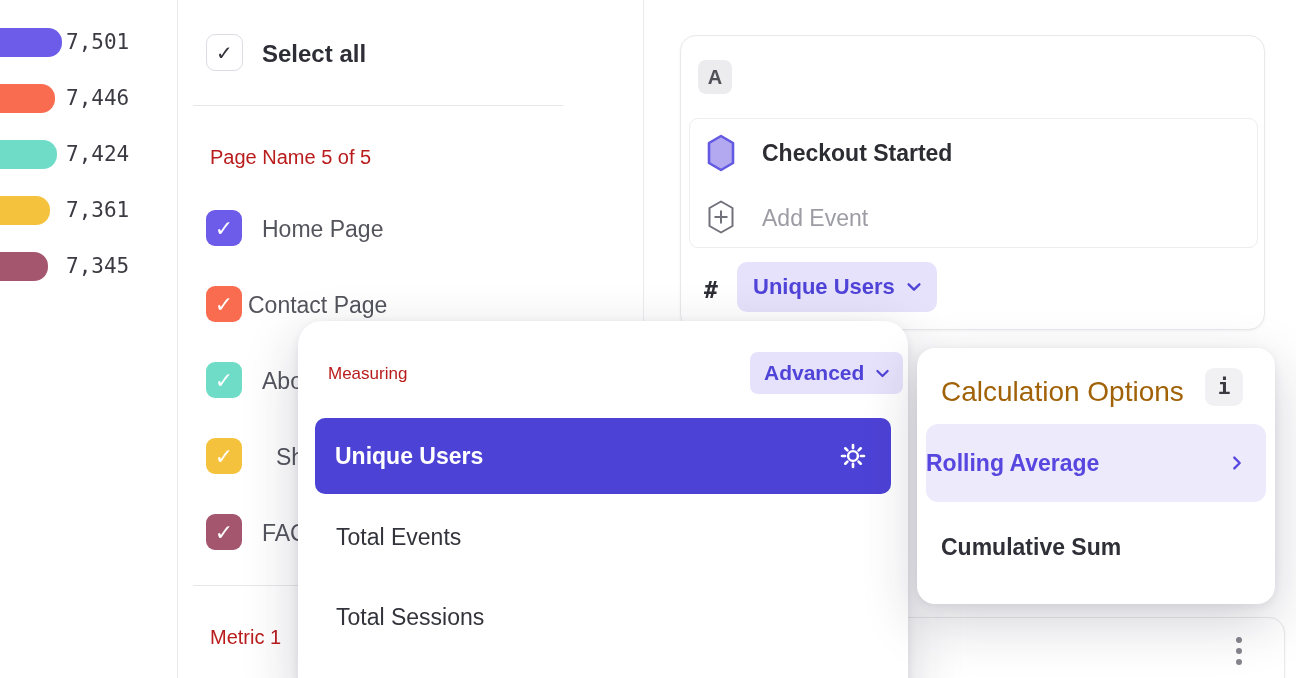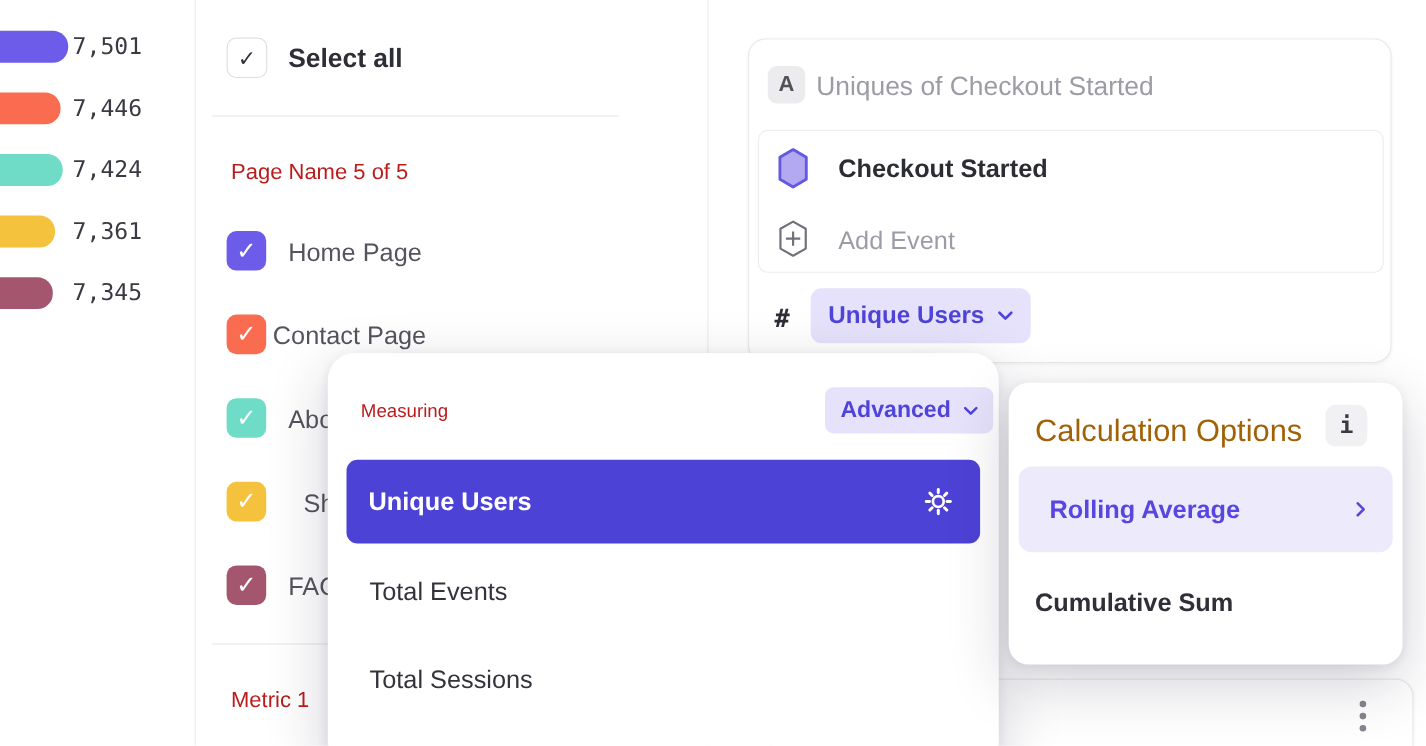--- a/index.html
+++ b/index.html
@@ -107,21 +107,20 @@
       <span class="check">✓</span>
       </div>
     <div class="row-label abs" style="left:262px; top:520px">FAC</div>
 
     <div class="hdiv" style="left:193px; top:585px; width:370px"></div>
     <div class="muted abs" style="left:210px; top:626px">Metric 1</div>
   </div>
 
   <div class="card" style="left:680px; top:35px; width:585px; height:295px">
     <div class="badge-a" style="left:17px; top:24px">A</div>
-    <div class="placeholder abs" style="left:61px; top:29px">Uniques of Checkout Started</div>
 
     <div class="inner-card" style="left:8px; top:82px; width:569px; height:130px">
       <svg class="abs" style="left:16px; top:15px" width="30" height="38" viewBox="0 0 30 38">
         <polygon points="15,2 27,9 27,29 15,36 3,29 3,9" fill="#B2A9F1" stroke="#6459E3" stroke-width="2.6" stroke-linejoin="round"></polygon>
       </svg>
       <div class="event-label abs" style="left:72px; top:21px">Checkout Started</div>
 
       <svg class="abs" style="left:17px; top:81px" width="28" height="34" viewBox="0 0 28 34">
         <polygon points="14,1.5 25.5,8 25.5,26 14,32.5 2.5,26 2.5,8" fill="none" stroke="#71717a" stroke-width="2" stroke-linejoin="round"></polygon>
         <line x1="14" y1="10.5" x2="14" y2="23.5" stroke="#71717a" stroke-width="2"></line>
@@ -175,21 +174,21 @@
     </div>
 
     <div class="menu-item" style="left:38px; top:203px">Total Events</div>
     <div class="menu-item" style="left:38px; top:283px">Total Sessions</div>
   </div>
 
   <div class="popup" style="left:917px; top:348px; width:358px; height:256px; border-radius:18px">
     <div class="muted abs" style="left:24px; top:28px; color:#a16207; font-size:28px">Calculation Options</div>
     <div class="info-btn" style="left:288px; top:20px">i</div>
 
-    <div class="hl-row" style="left: 9px; top: 76px; width: 340px; height: 78px; padding: 0px 20px 0px 28px; background-color: rgb(236, 234, 251);">
+    <div class="hl-row" style="left: 9px; top: 76px; width: 340px; height: 78px; padding: 0px 20px 0px 0; background-color: rgb(236, 234, 251);">
       <span style="font-size: 23px; font-weight: bold; color: rgb(87, 70, 223);">Rolling Average</span>
       <svg width="18" height="18" viewBox="0 0 20 20">
         <polyline points="7,4 13,10 7,16" fill="none" stroke="#5746DF" stroke-width="2.6" stroke-linecap="round" stroke-linejoin="round"></polyline>
       </svg>
     </div>
 
     <div class="menu-item" style="left:24px; top:186px; font-weight:bold; color:#2f2f37">Cumulative Sum</div>
   </div>
 
 </div>

